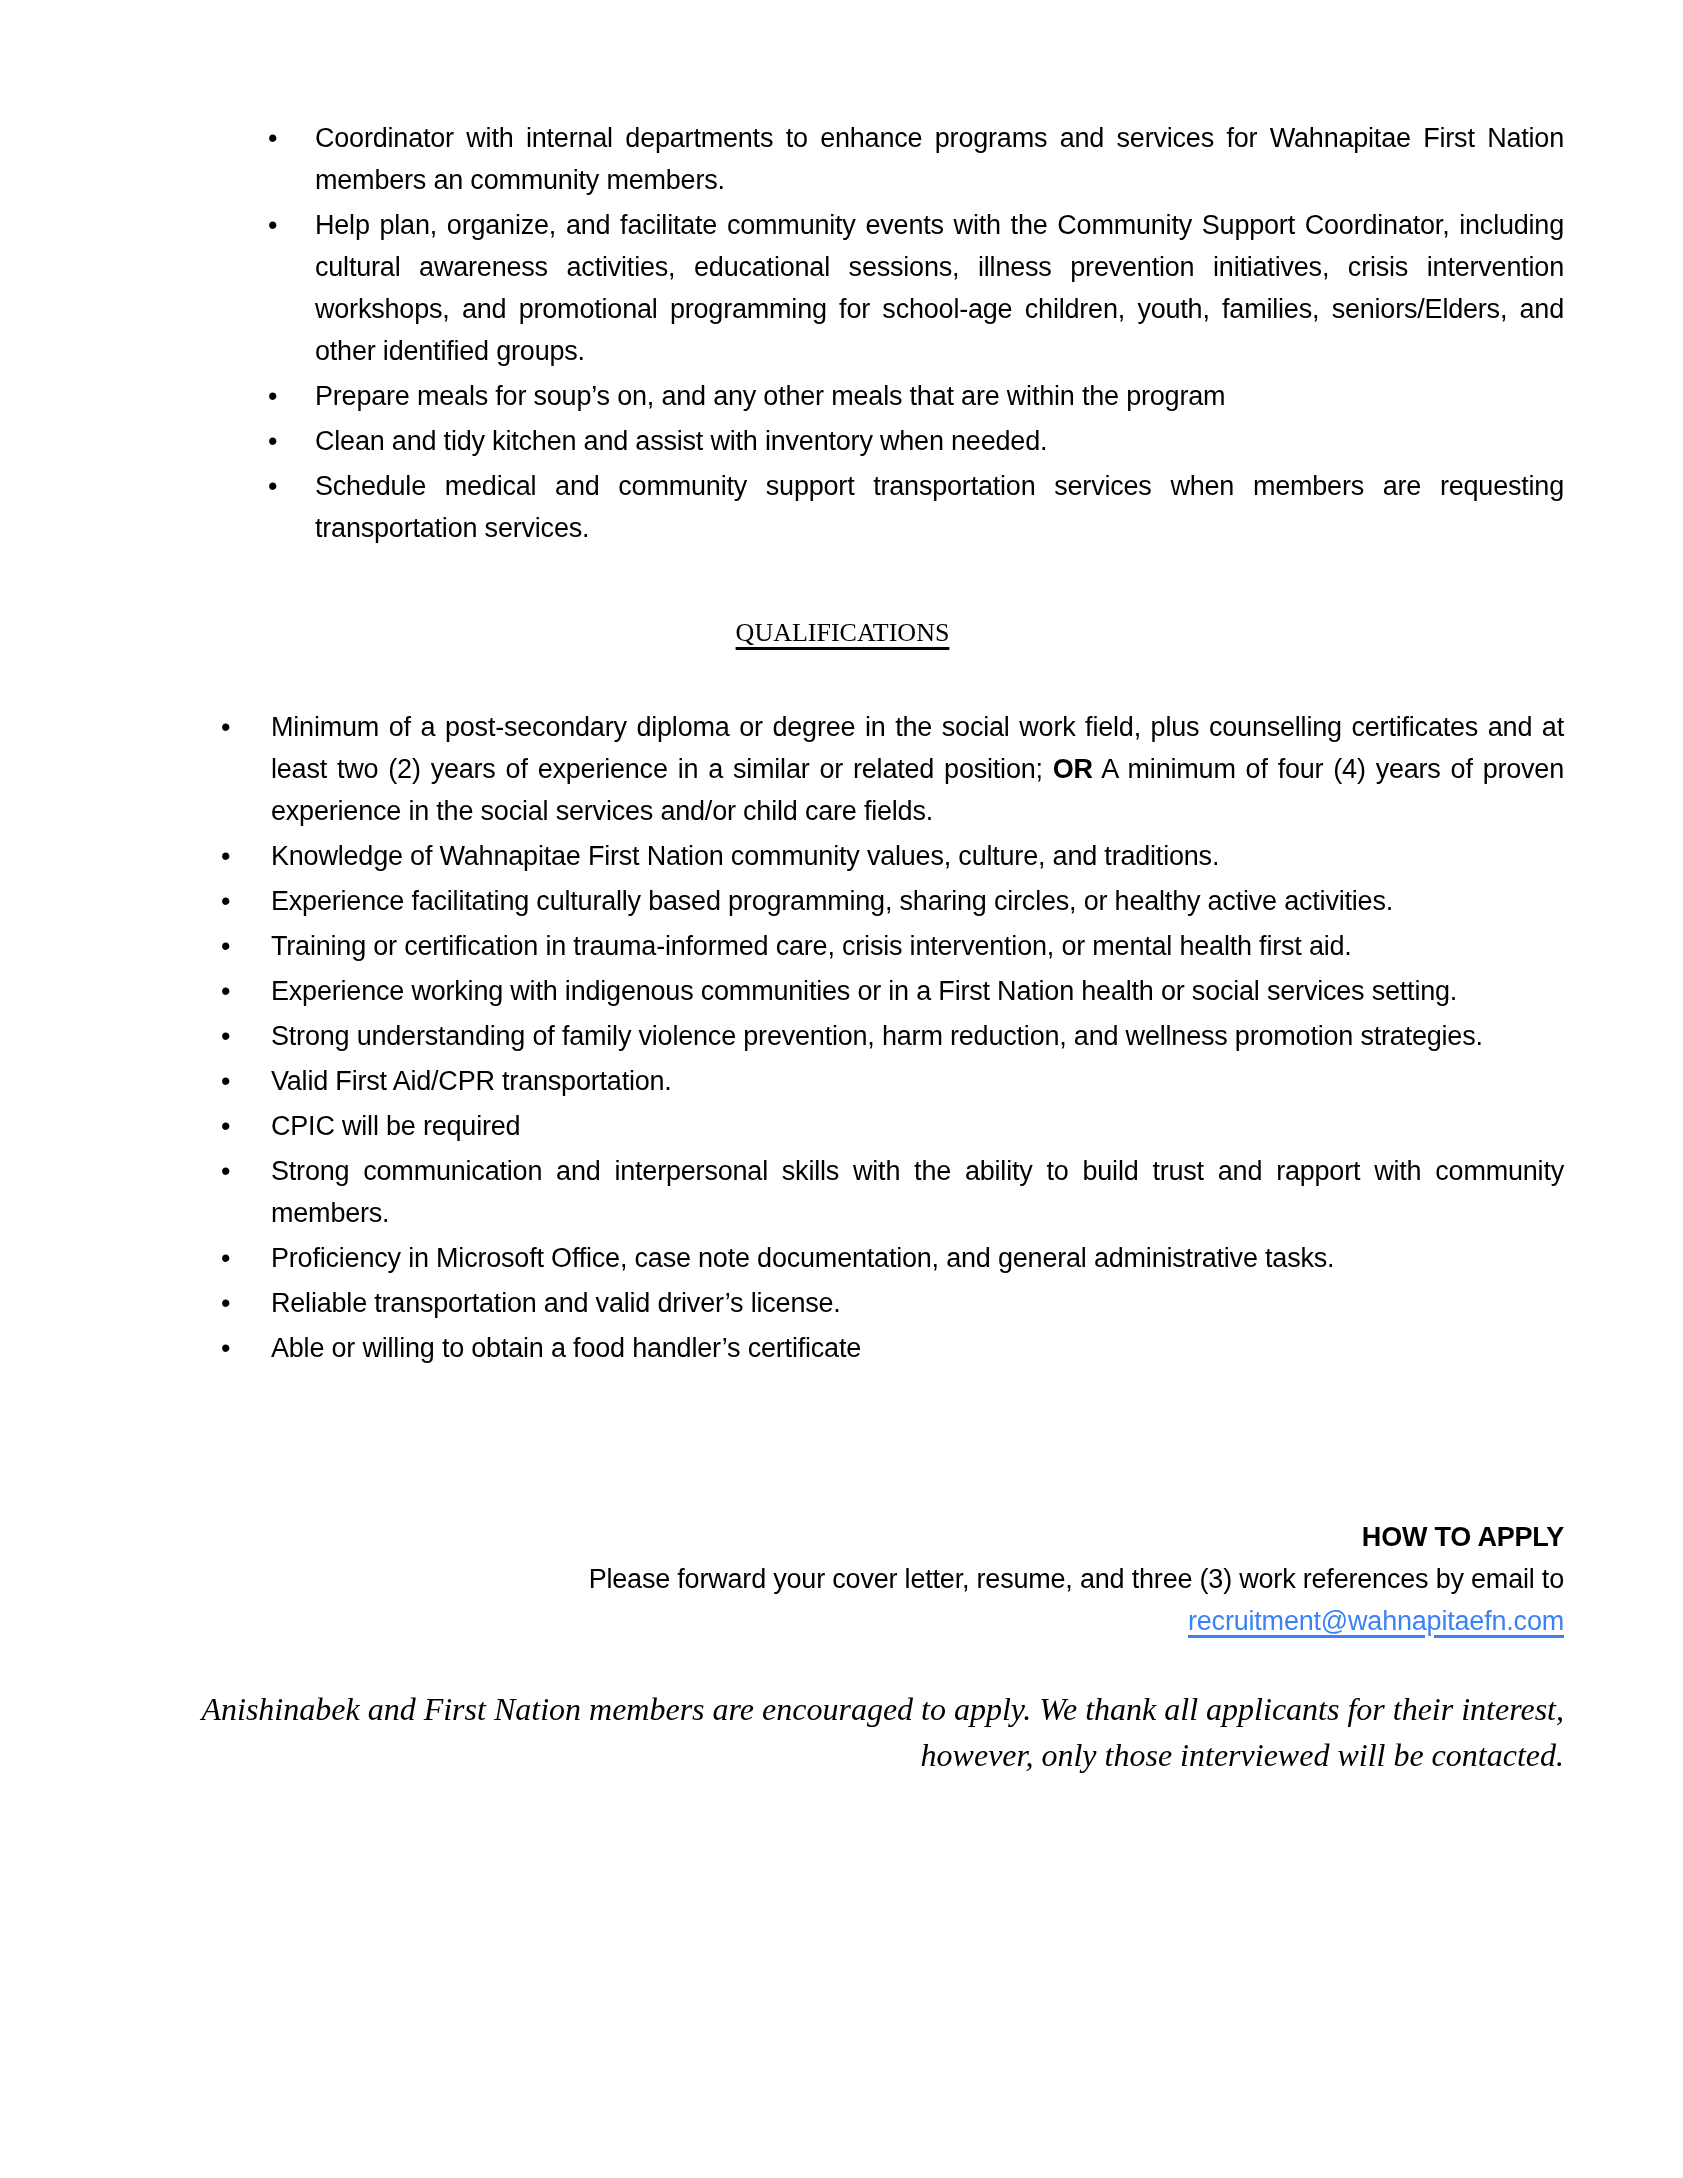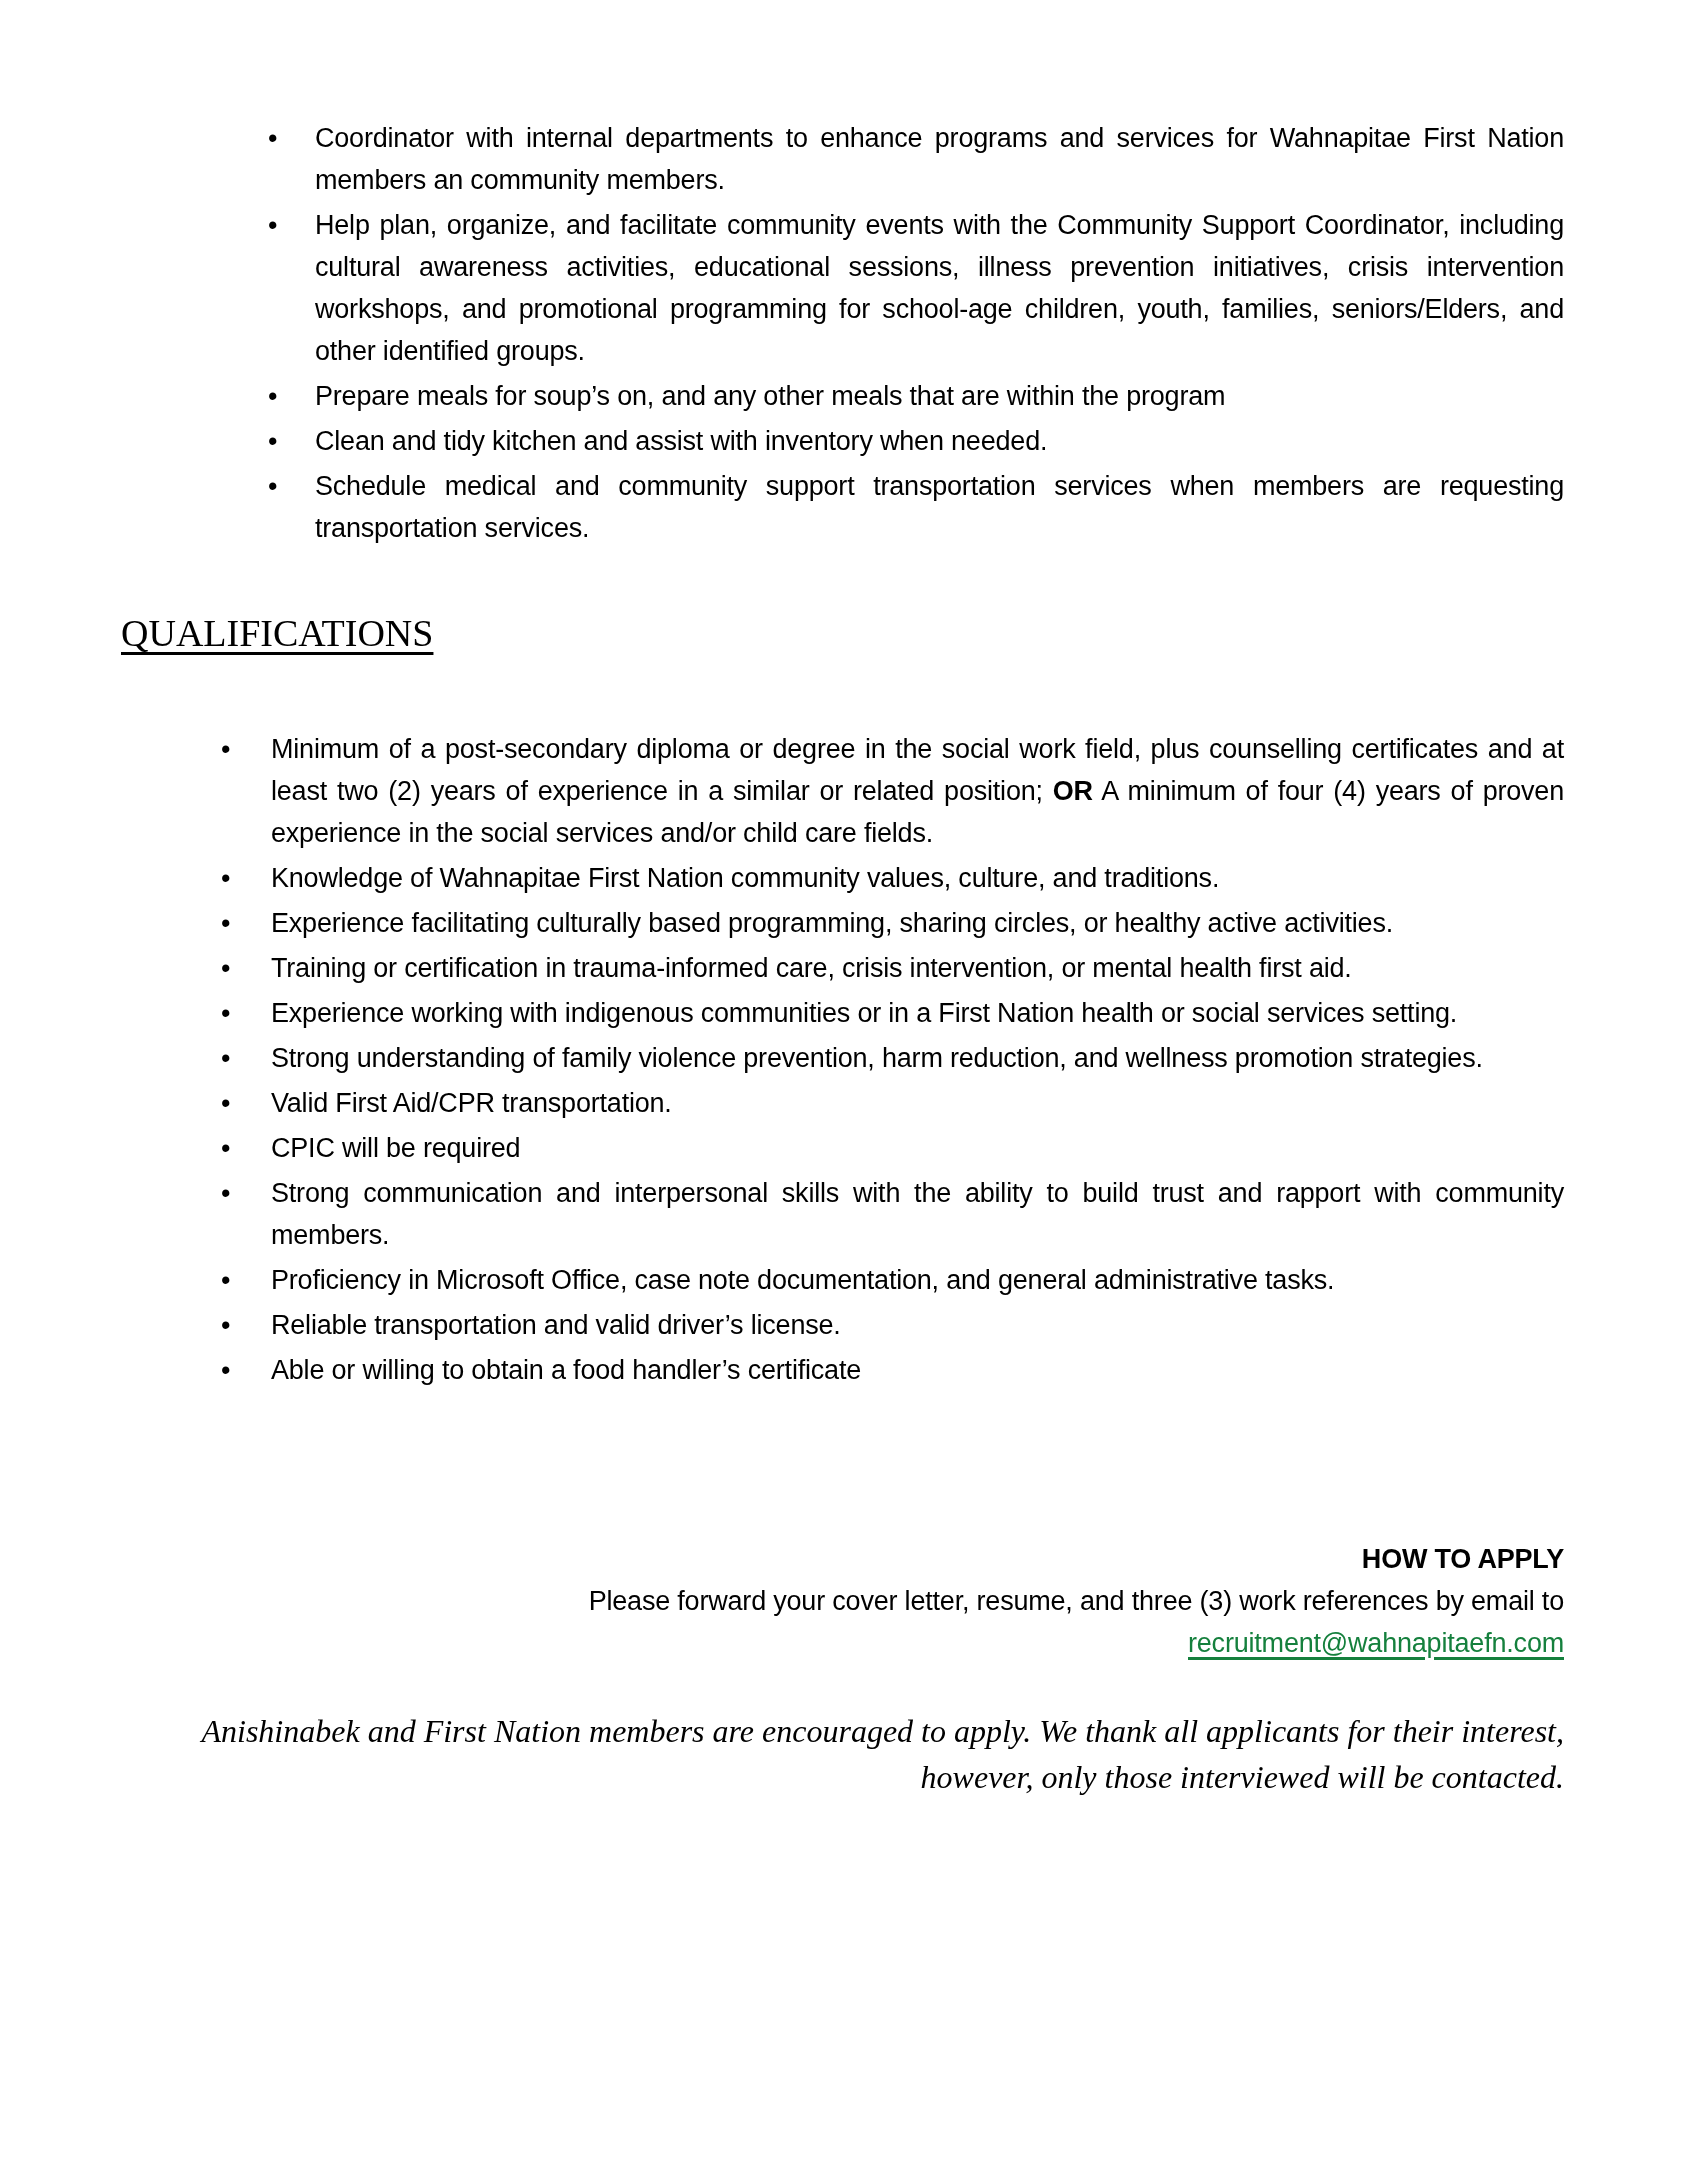--- a/index.html
+++ b/index.html
@@ -32,38 +32,39 @@
   }
   li.bitem .bullet {
     flex: 0 0 47px;
     text-align: left;
     font-size: 27px;
   }
   ul.quals-list li.bitem .bullet { flex-basis: 50px; }
   li.bitem .btext { flex: 1; }
   .quals-heading {
     font-family: "Liberation Serif", serif;
-    font-size: 38px;
+    font-size: 26px;
     letter-spacing: 0;
     line-height: 46px;
-    margin: 61px 0 72px 2px;
+    margin: 61px 0 50px 2px;
     font-weight: normal;
+    text-align: center;
   }
   .quals-heading .underlined {
     text-decoration: underline;
     text-decoration-thickness: 3px;
     text-underline-offset: 6px;
   }
   .apply-section {
     margin-top: 147px;
     text-align: right;
   }
   .apply-heading { font-weight: bold; }
   .email-line a {
-    color: #15803d;
+    color: #3b82f6;
     text-decoration: underline;
     text-decoration-thickness: 3px;
     text-underline-offset: 5px;
   }
   .footer-note {
     margin: 44px auto 0 auto;
     max-width: 1465px;
     text-align: right;
     font-family: "Liberation Serif", serif;
     font-style: italic;

